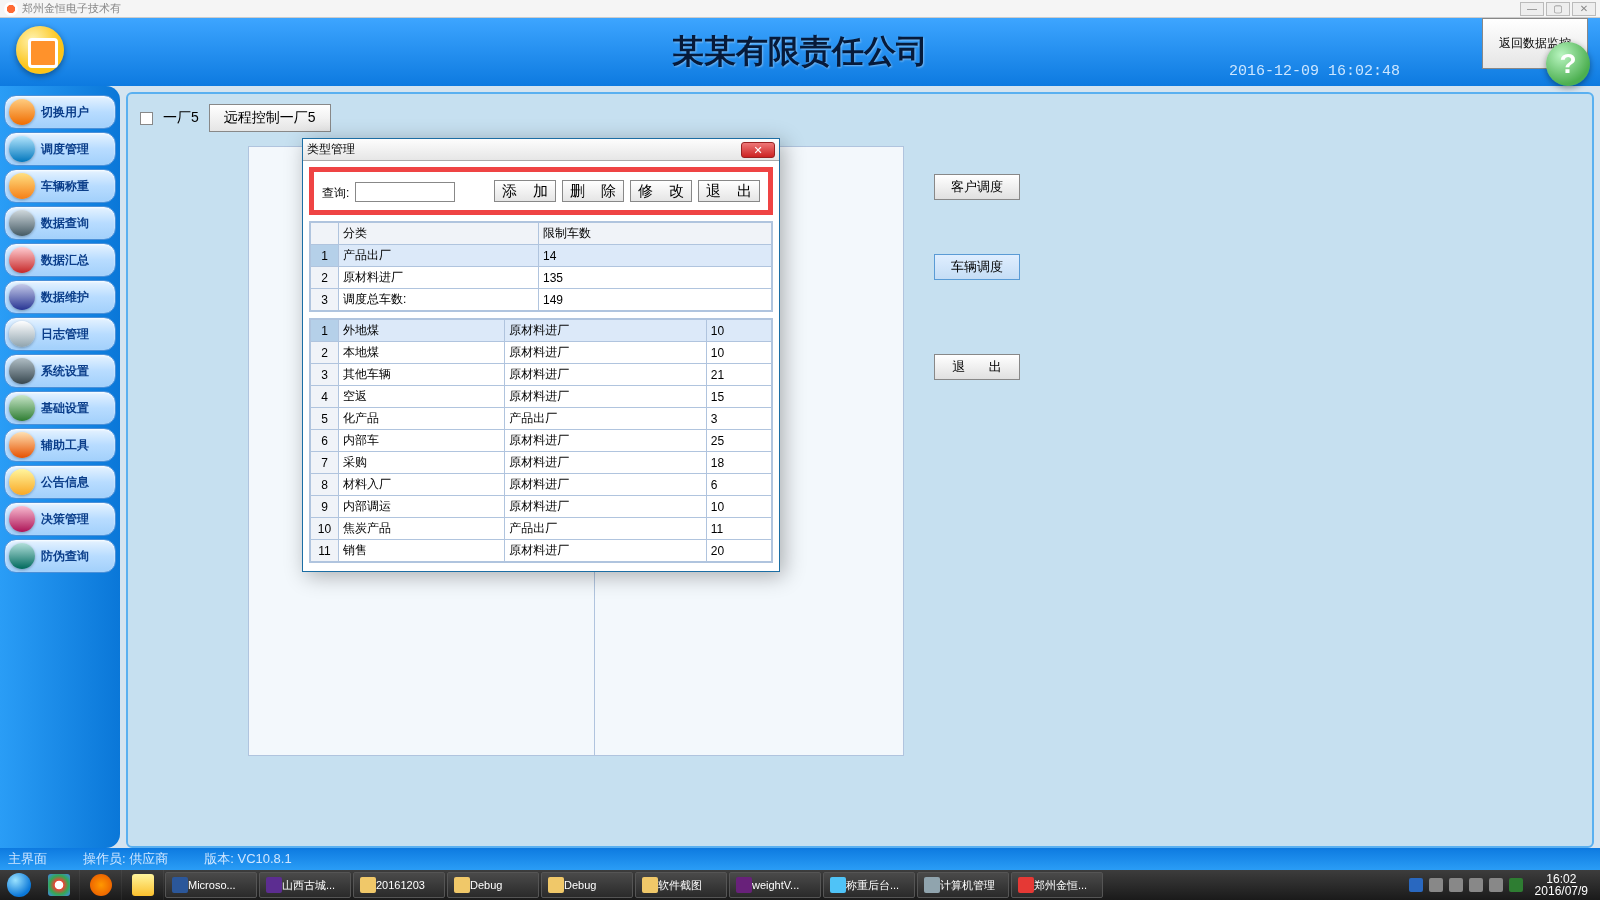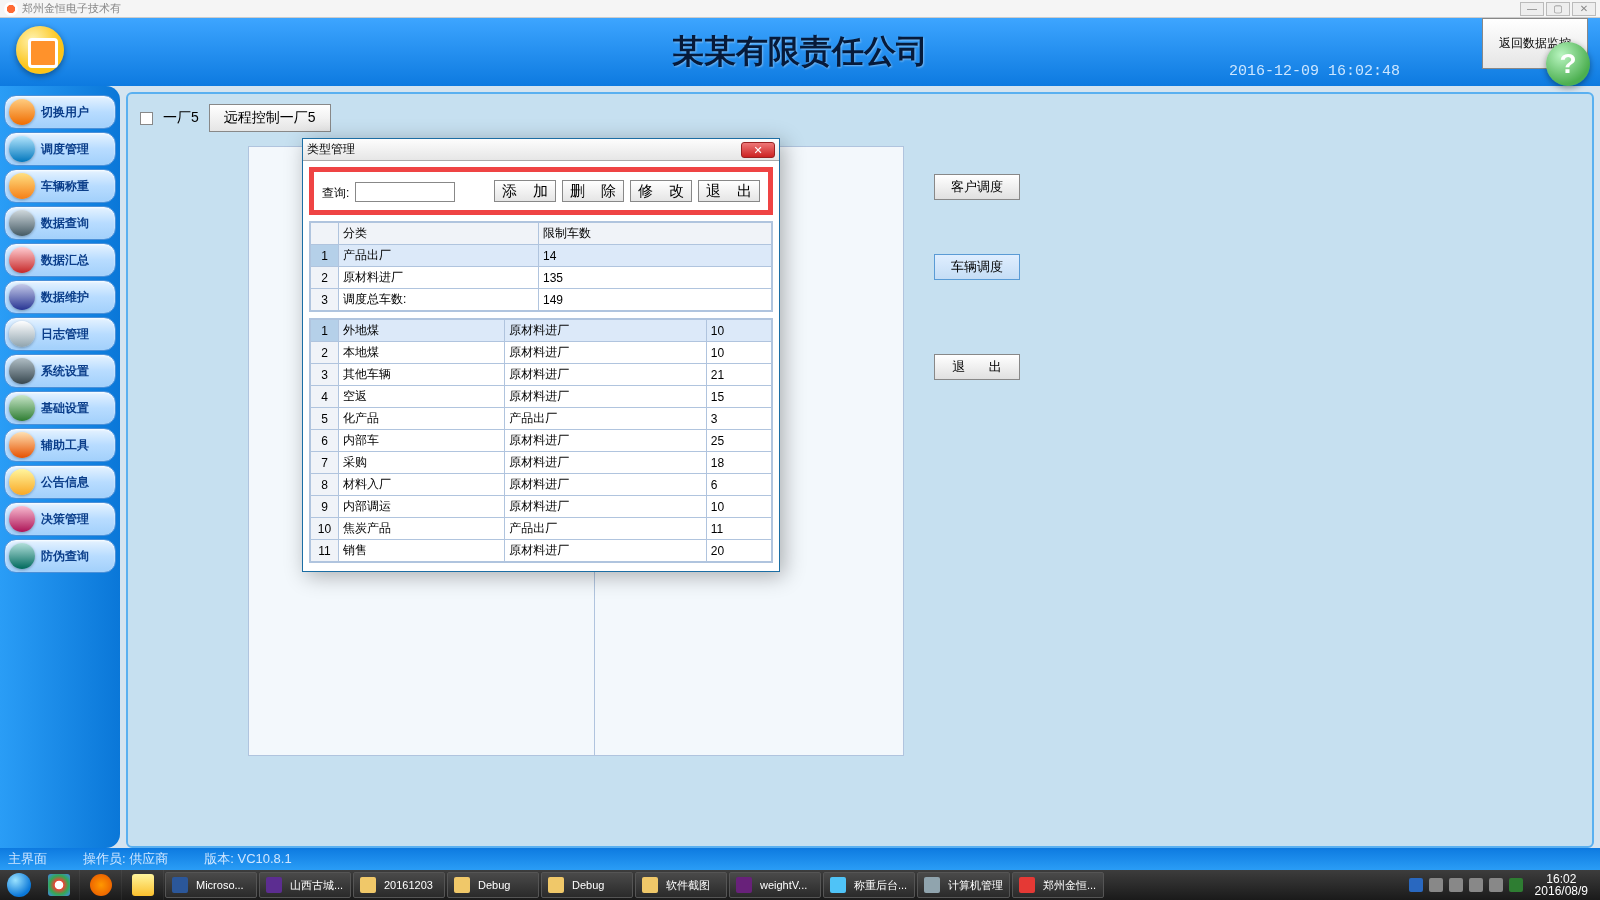--- a/index.html
+++ b/index.html
@@ -70,21 +70,21 @@
 .app-footer { height: 22px; background: linear-gradient(to bottom, #0d7ae0, #2a9df6); color: #cfe6ff; display: flex; align-items: center; font-size: 13px; padding: 0 8px; gap: 36px; }
 .app-footer .foot-item { white-space: nowrap; }
 
 
 .taskbar { height: 30px; background: linear-gradient(#3d3d3d, #1a1a1a); display: flex; align-items: center; color: #fff; font-size: 11px; }
 .taskbar .start { width: 38px; height: 30px; display: flex; align-items: center; justify-content: center; }
 .taskbar .start-orb { width: 24px; height: 24px; border-radius: 50%; background: radial-gradient(circle at 35% 30%, #9be3ff, #0a77d8 70%); }
 .taskbar .pinned { display: flex; }
 .taskbar .pin { width: 42px; height: 30px; display: flex; align-items: center; justify-content: center; border-right: 1px solid rgba(255,255,255,.05); }
 .taskbar .pin .pic { width: 22px; height: 22px; border-radius: 3px; }
-.taskbar .task { height: 26px; margin: 2px 1px; padding: 0 6px; display: flex; align-items: center; background: linear-gradient(#4a4a4a,#2a2a2a); border: 1px solid #555; border-radius: 2px; min-width: 92px; max-width: 110px; cursor: pointer; gap: 8px; }
+.taskbar .task { height: 26px; margin: 2px 1px; padding: 0 6px; display: flex; align-items: center; background: linear-gradient(#4a4a4a,#2a2a2a); border: 1px solid #555; border-radius: 2px; min-width: 92px; max-width: 110px; cursor: pointer; gap: 0; }
 .taskbar .task .tic { width: 16px; height: 16px; border-radius: 2px; flex-shrink: 0; }
 .taskbar .task .tl { white-space: nowrap; overflow: hidden; flex: 1; }
 .taskbar .tray { margin-left: auto; display: flex; align-items: center; height: 100%; padding: 0 6px; gap: 6px; }
 .taskbar .tray .clock { text-align: center; padding: 0 6px; }
 .taskbar .tray .clock div { line-height: 12px; font-size: 12px; }
 .taskbar .tray .ti { width: 14px; height: 14px; background: #888; border-radius: 2px; }
 </style>
 </head>
 <body>
 
@@ -358,16 +358,16 @@
     </div>
   <div class="tray">
     <span class="ti" style="background:#2968c0;"></span>
     <span class="ti"></span>
     <span class="ti"></span>
     <span class="ti"></span>
     <span class="ti"></span>
     <span class="ti" style="background:#2e7d32;"></span>
     <div class="clock">
       <div>16:02</div>
-      <div>2016/08/9</div>
+      <div>2016/07/9</div>
     </div>
   </div>
 </div>
 
 </body></html>

